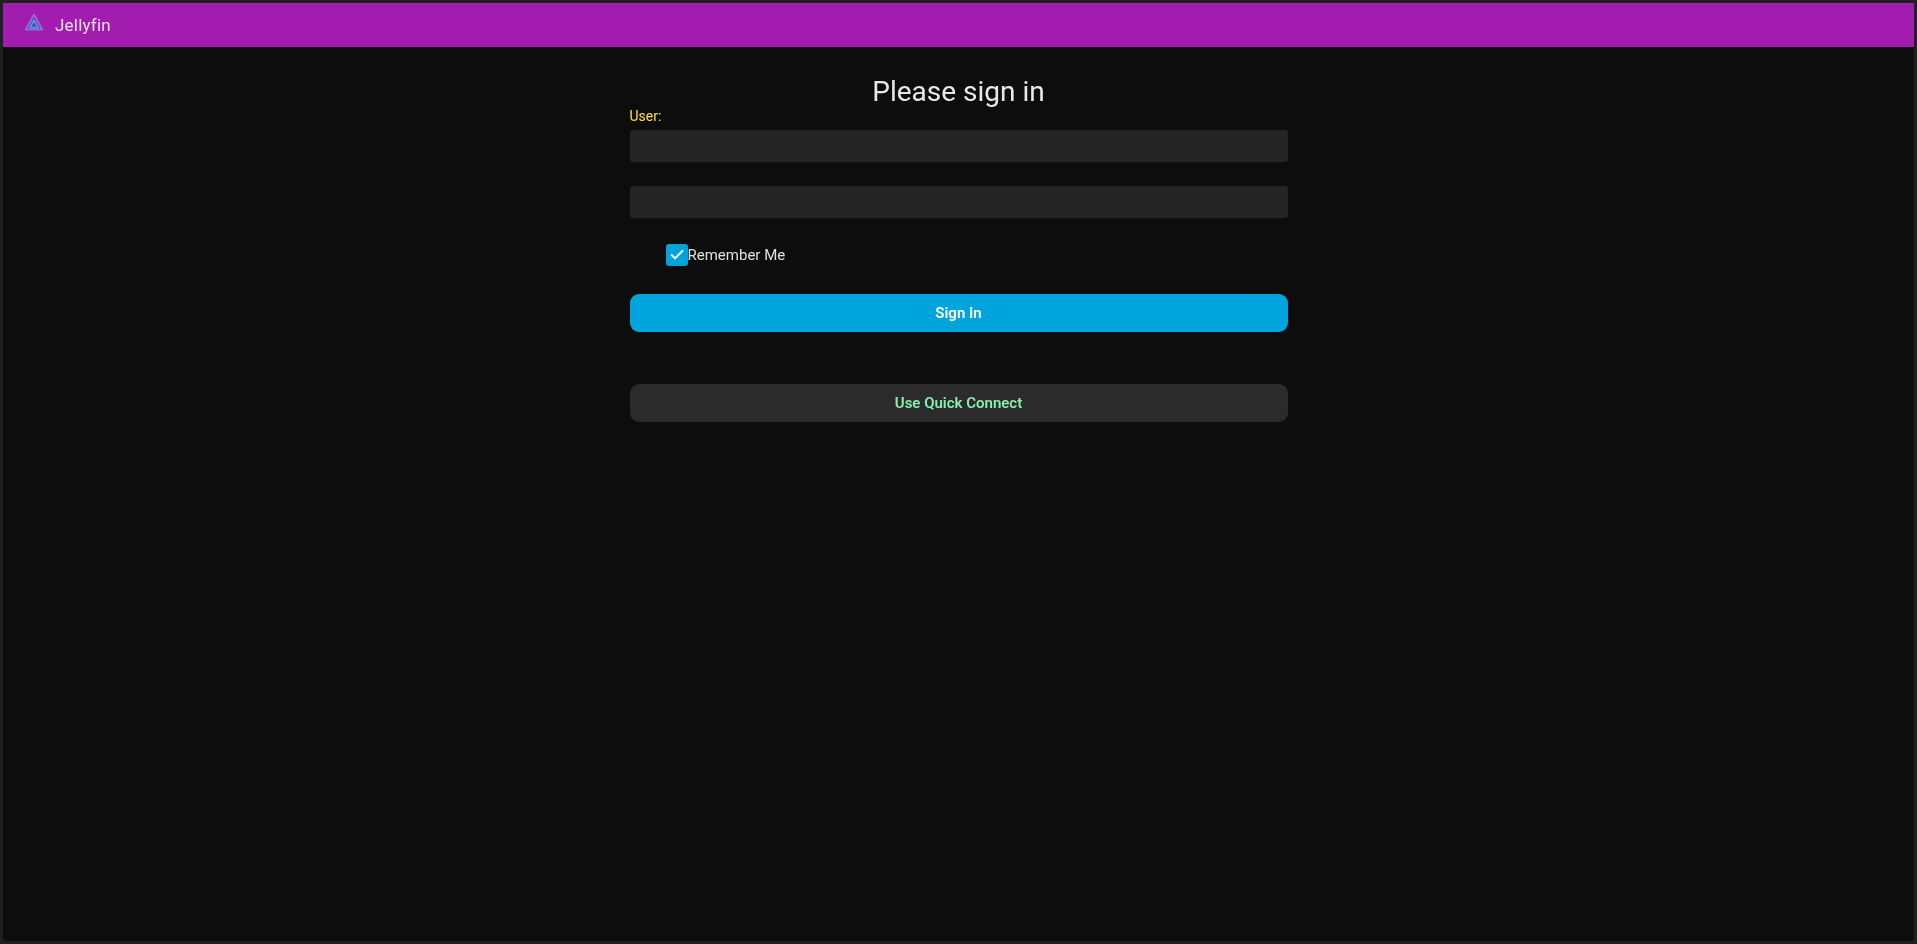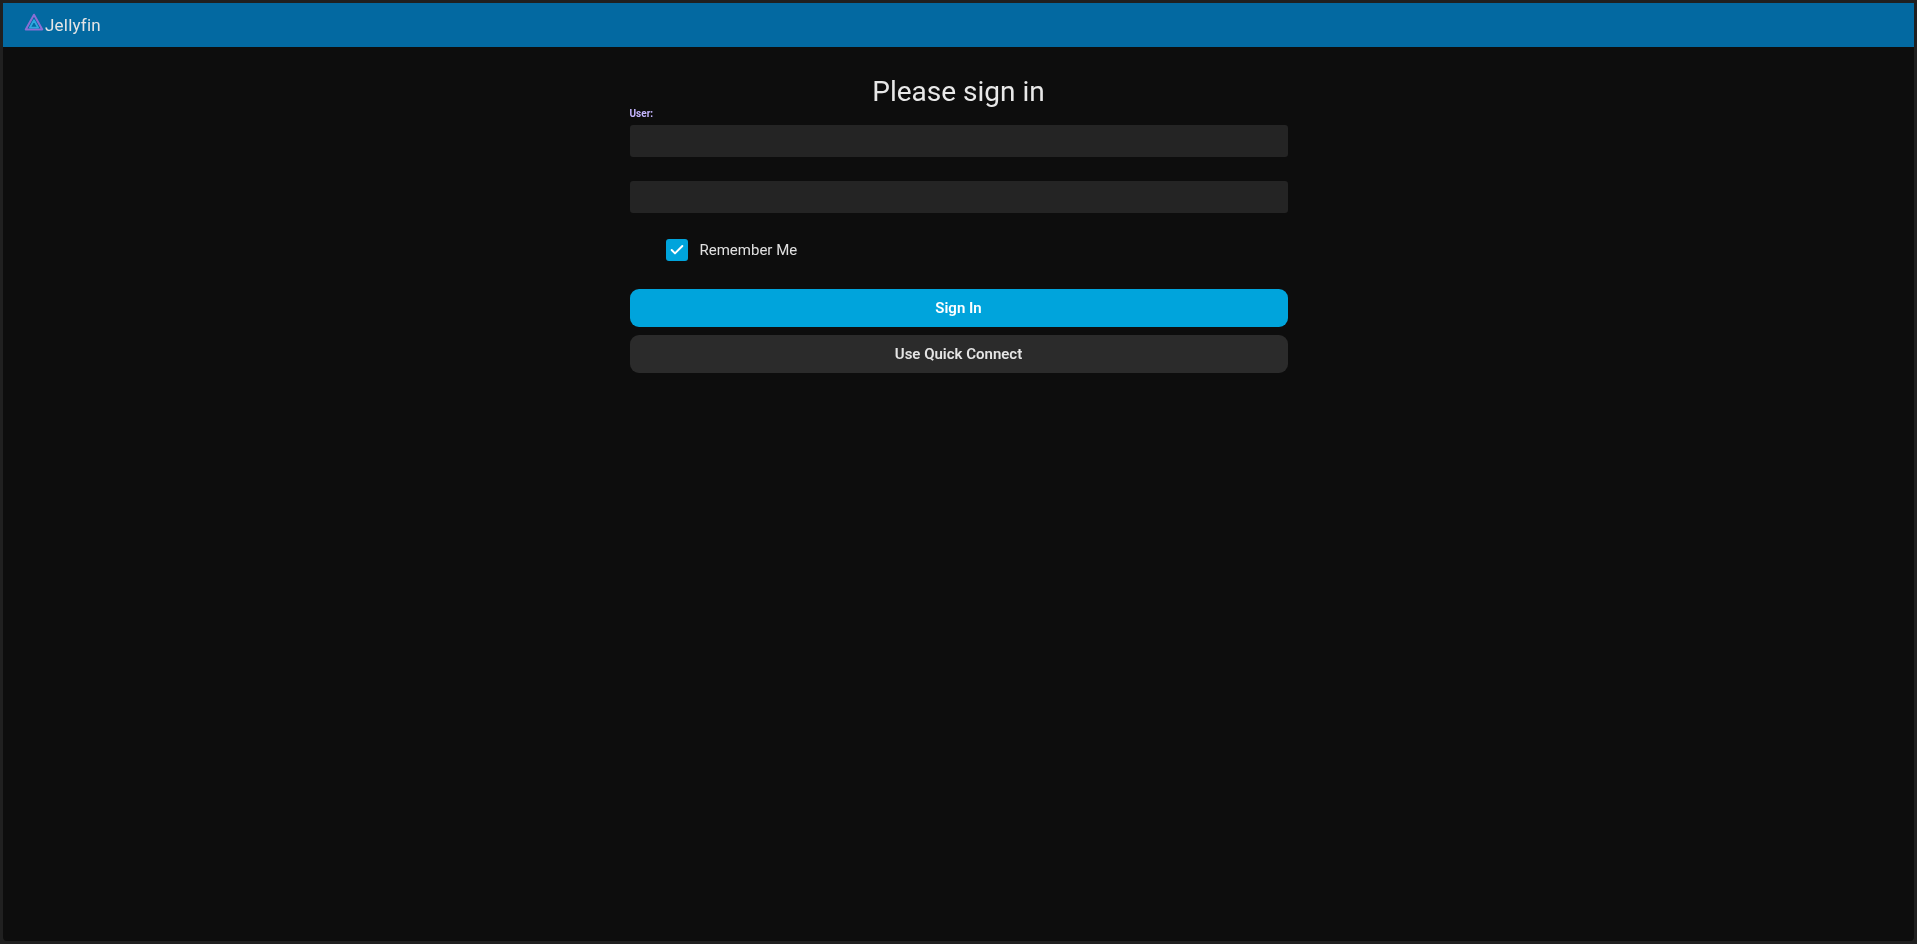--- a/index.html
+++ b/index.html
@@ -18,24 +18,25 @@
   .outer-frame {
     position: absolute;
     inset: 3px;
     background: #0d0d0d;
     border-radius: 4px;
     display: flex;
     flex-direction: column;
   }
   .header {
     height: 44px;
-    background: #0369a1;
+    background: #a21caf;
     display: flex;
     align-items: center;
     padding: 0 20px;
+    gap: 10px;
   }
   .brand-name {
     font-size: 17px;
     font-weight: 400;
     color: #e5e5e5;
     letter-spacing: 0.2px;
   }
   .content {
     flex: 1;
     display: flex;
@@ -47,41 +48,39 @@
     font-size: 28px;
     font-weight: 400;
     color: #e8e8e8;
   }
   .form {
     width: 658px;
     display: flex;
     flex-direction: column;
   }
   .field-label {
-    font-size: 10px;
-    color: #c4b5fd;
+    font-size: 14px;
+    color: #fde047;
     margin-bottom: 6px;
-    font-weight: bold;
   }
   .text-input {
     width: 100%;
     height: 32px;
     background: #242424;
     border: none;
     border-radius: 3px;
     color: #fff;
     font-size: 15px;
     padding: 0 12px;
     outline: none;
   }
   .gap-block { height: 24px; }
   .checkbox-row {
     display: flex;
     align-items: center;
-    gap: 12px;
     margin-top: 26px;
     margin-bottom: 28px;
     padding-left: 36px;
   }
   .checkbox {
     width: 22px;
     height: 22px;
     background: #00a4dc;
     border-radius: 3px;
     display: flex;
@@ -108,21 +107,22 @@
     cursor: pointer;
     margin-bottom: 8px;
     font-family: inherit;
   }
   .btn-primary {
     background: #00a4dc;
     color: #ffffff;
   }
   .btn-secondary {
     background: #2b2b2b;
-    color: #e5e5e5;
+    color: #86efac;
+    margin-top: 44px;
   }
 </style>
 </head>
 <body>
 
 <div class="outer-frame">
 
   <div class="header">
     <span>
       <svg width="22" height="22" viewBox="0 0 24 24">

